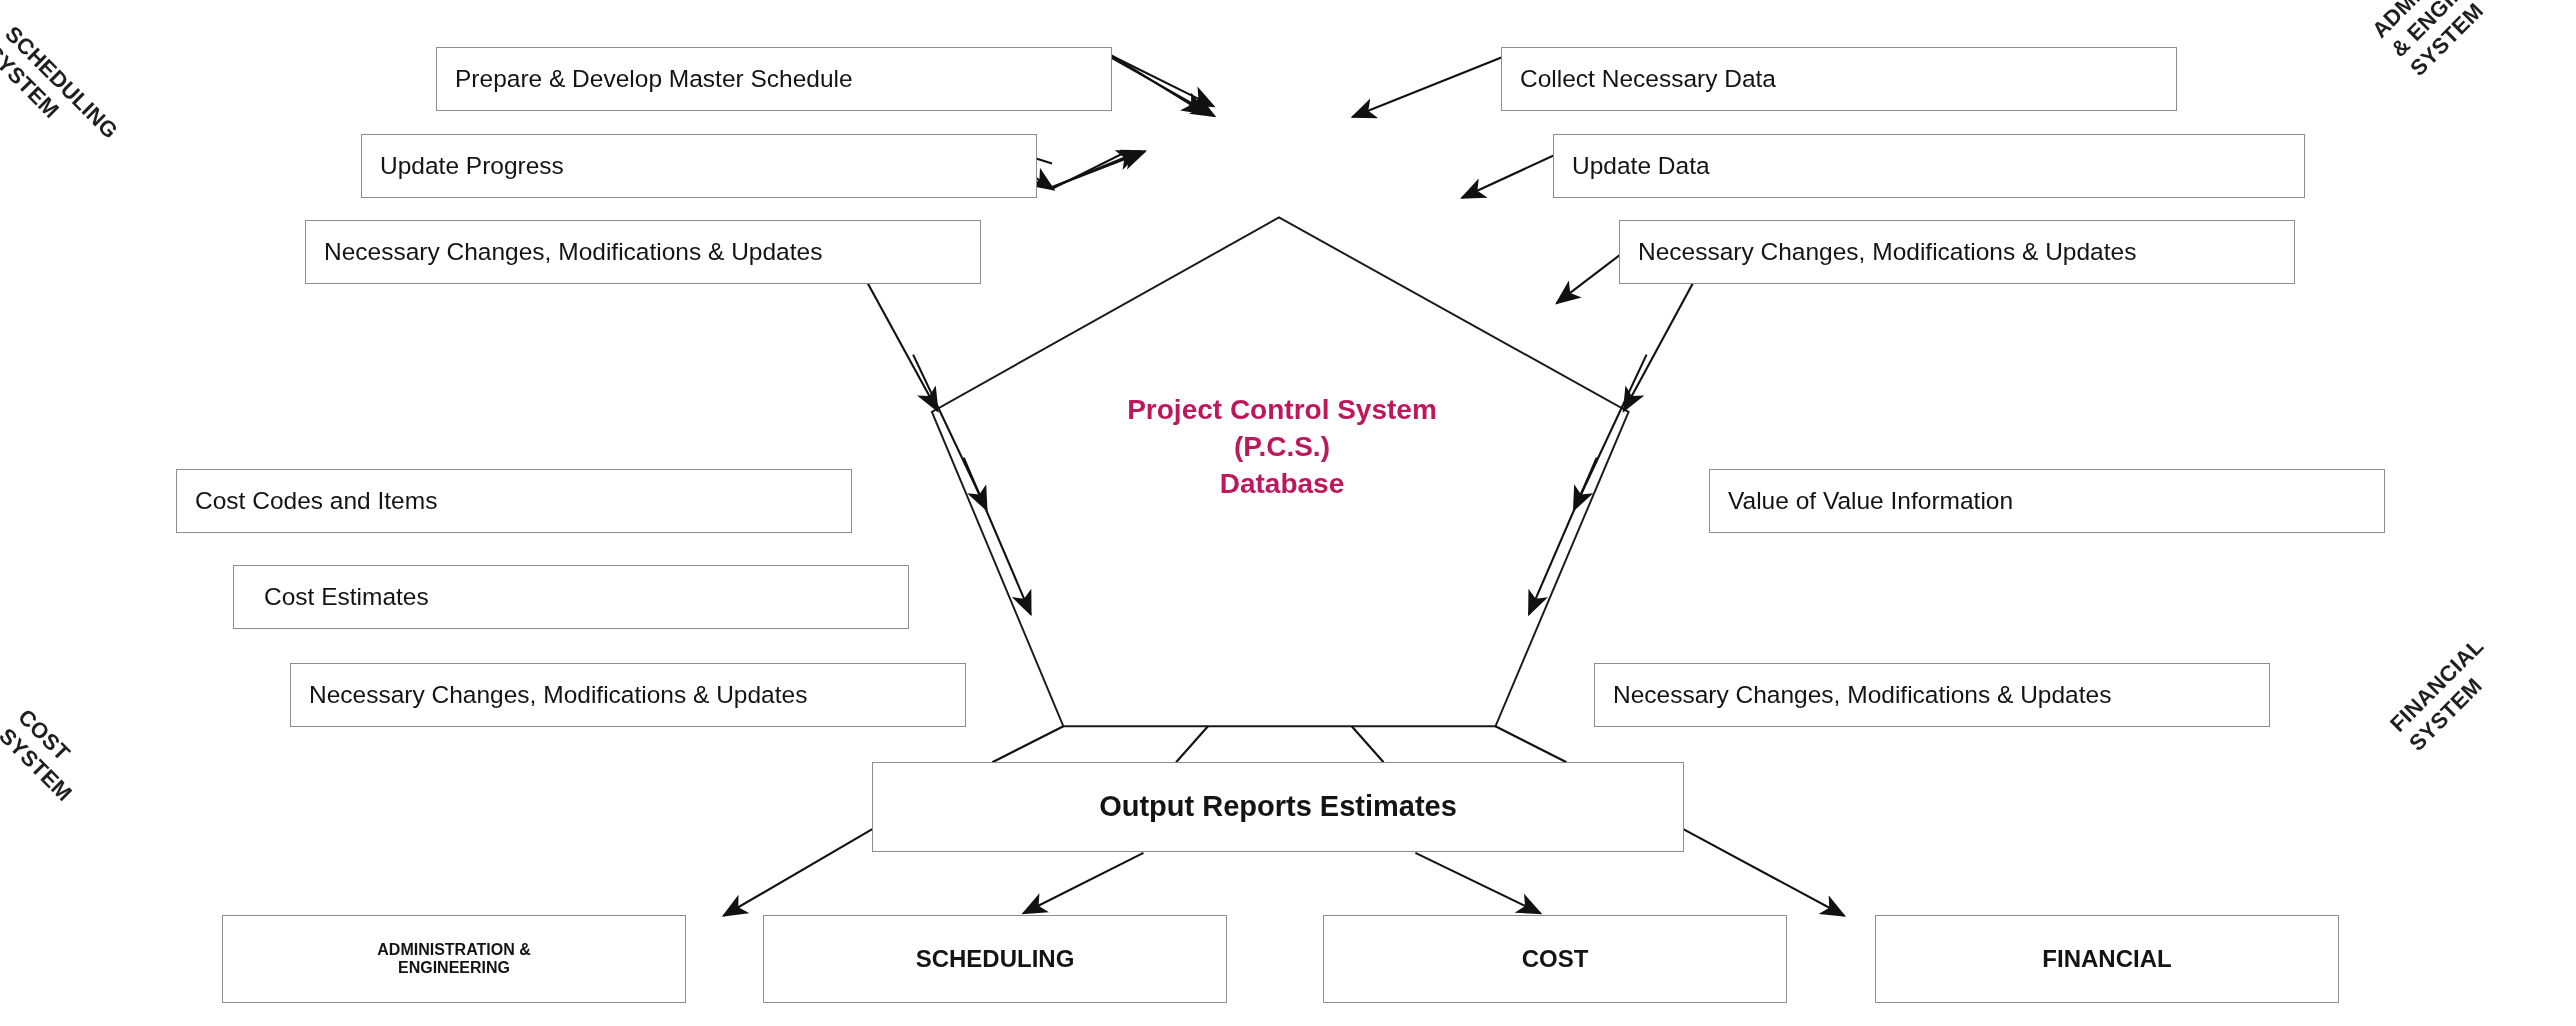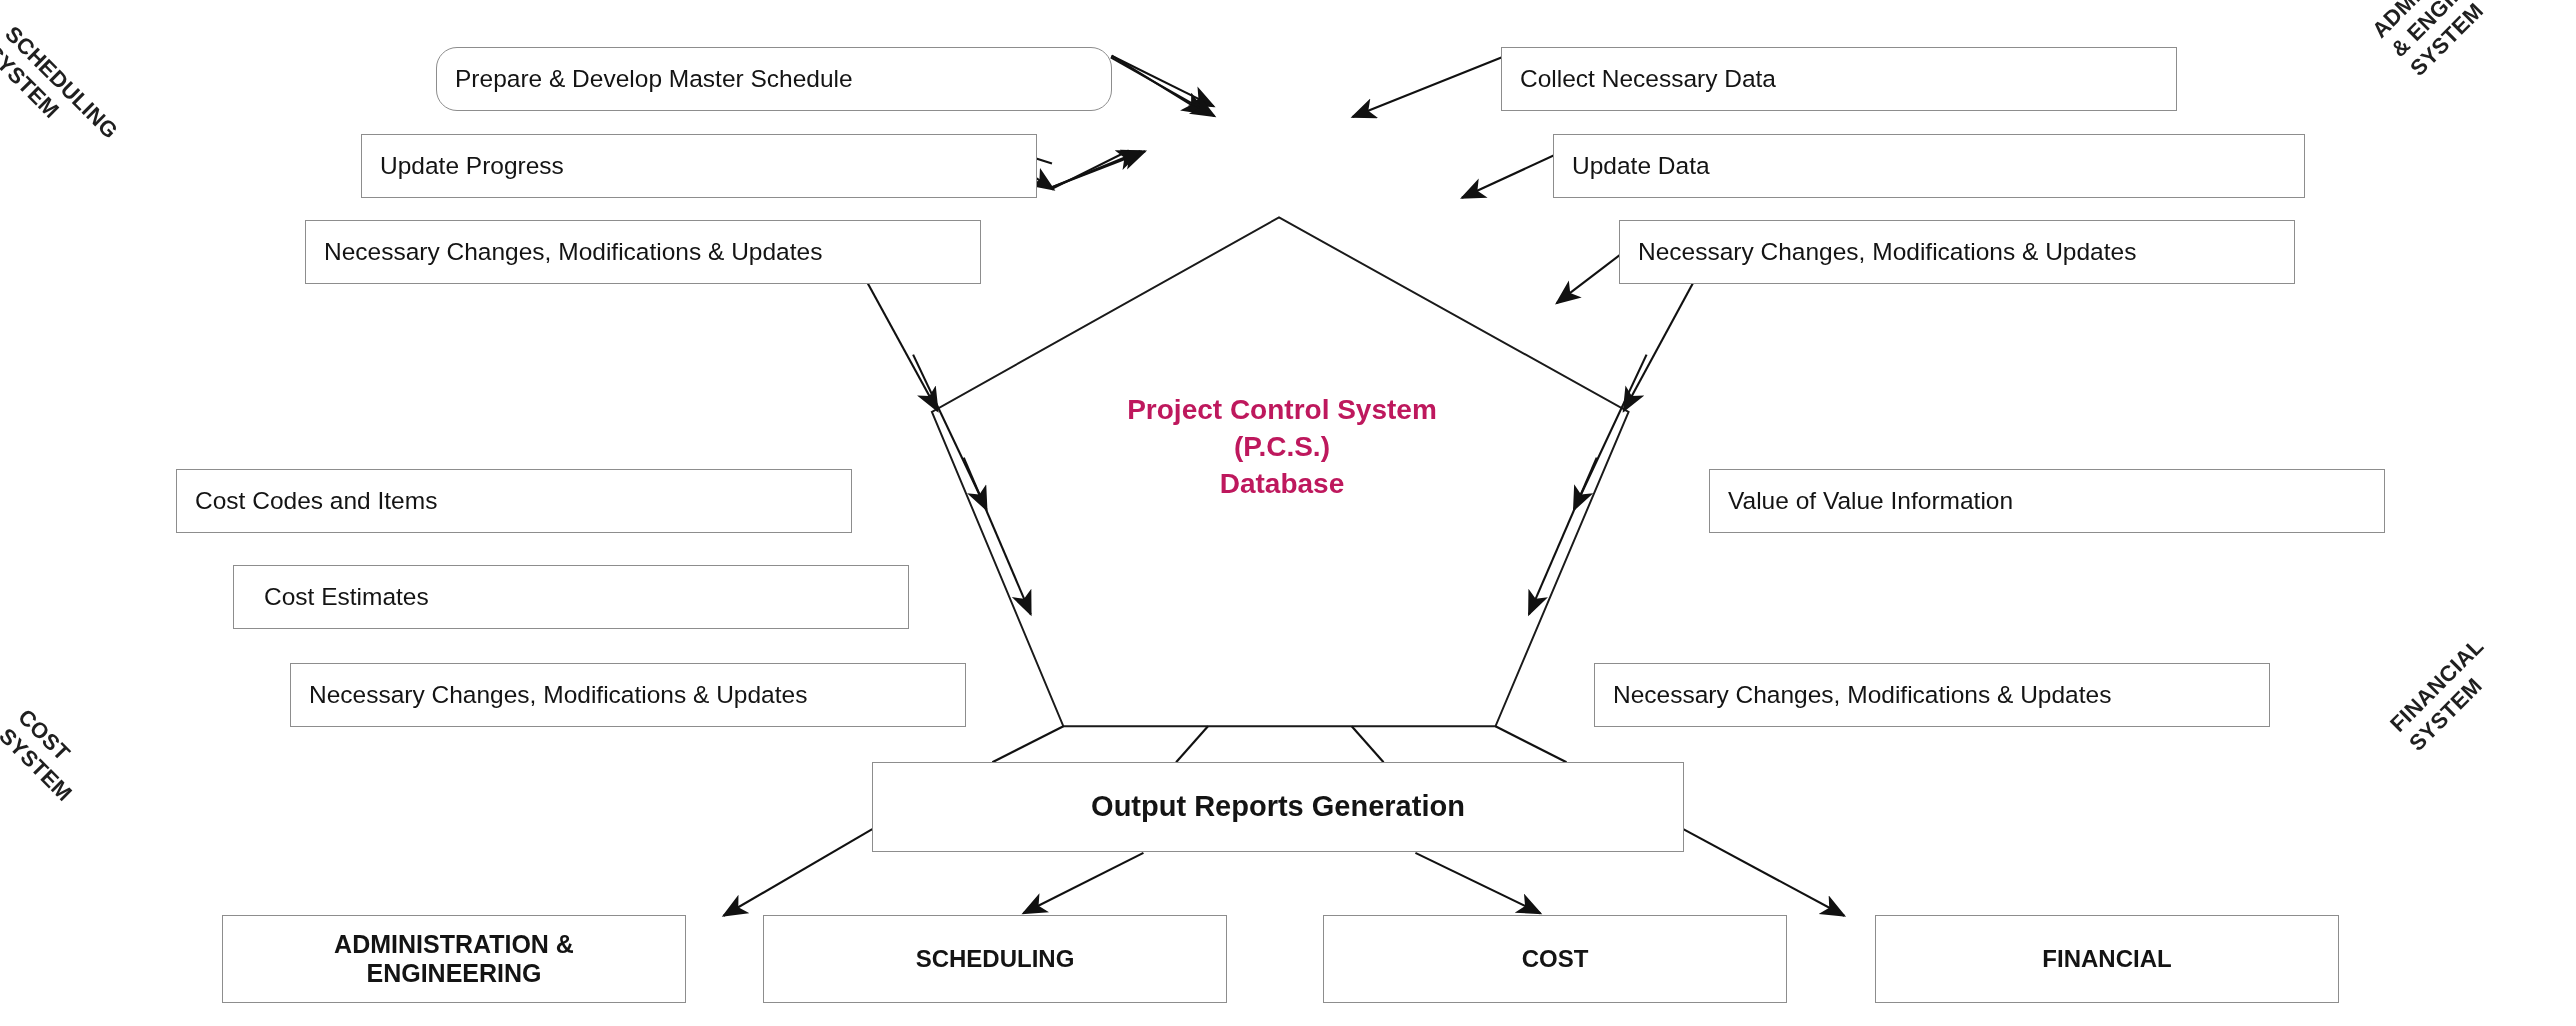--- a/index.html
+++ b/index.html
@@ -130,21 +130,21 @@
   <div class="sys-label rot-right" style="left:2367px; top:24.5px;">ADMINISTRATION
 &amp; ENGINEERING
 SYSTEM</div>
 
   <div class="sys-label rot-left" style="left:31px; top:704px;">COST
 SYSTEM</div>
 
   <div class="sys-label rot-right" style="left:2385px; top:719px;">FINANCIAL
 SYSTEM</div>
 
-  <div class="box left-text" style="left:436px; top:47px; width:676px; height:64px;border-radius:21px;">
+  <div class="box left-text" style="left:436px; top:47px; width:676px; height:64px;">
     <span class="inner">Prepare &amp; Develop Master Schedule</span>
   </div>
 
   <div class="box left-text" style="left:361px; top:134px; width:676px; height:64px;">
     <span class="inner">Update Progress</span>
   </div>
 
   <div class="box left-text" style="left:305px; top:220px; width:676px; height:64px;">
     <span class="inner">Necessary Changes, Modifications &amp; Updates</span>
   </div>
@@ -180,24 +180,24 @@
 
   <div class="box left-text" style="left:1594px; top:663px; width:676px; height:64px;">
     <span class="inner">Necessary Changes, Modifications &amp; Updates</span>
   </div>
 
   <div class="pentagon-label">Project Control System
 (P.C.S.)
 Database</div>
 
   <div class="box center-text bold" style="left:872px; top:762px; width:812px; height:90px; font-size:29px;">
-    <span class="inner">Output Reports Generation</span>
-  </div>
-
-  <div class="box center-text bold" style="left:222px; top:915px; width:464px; height:88px; font-size:25px;">
+    <span class="inner">Output Reports Estimates</span>
+  </div>
+
+  <div class="box center-text bold" style="left:222px; top:915px; width:464px; height:88px; font-size:16px;">
     <span class="inner" style="white-space:pre-line;">ADMINISTRATION &amp;
 ENGINEERING</span>
   </div>
 
   <div class="box center-text bold" style="left:763px; top:915px; width:464px; height:88px; font-size:24px;">
     <span class="inner" style="white-space:pre-line;">SCHEDULING</span>
   </div>
 
   <div class="box center-text bold" style="left:1323px; top:915px; width:464px; height:88px; font-size:24px;">
     <span class="inner" style="white-space:pre-line;">COST</span>

